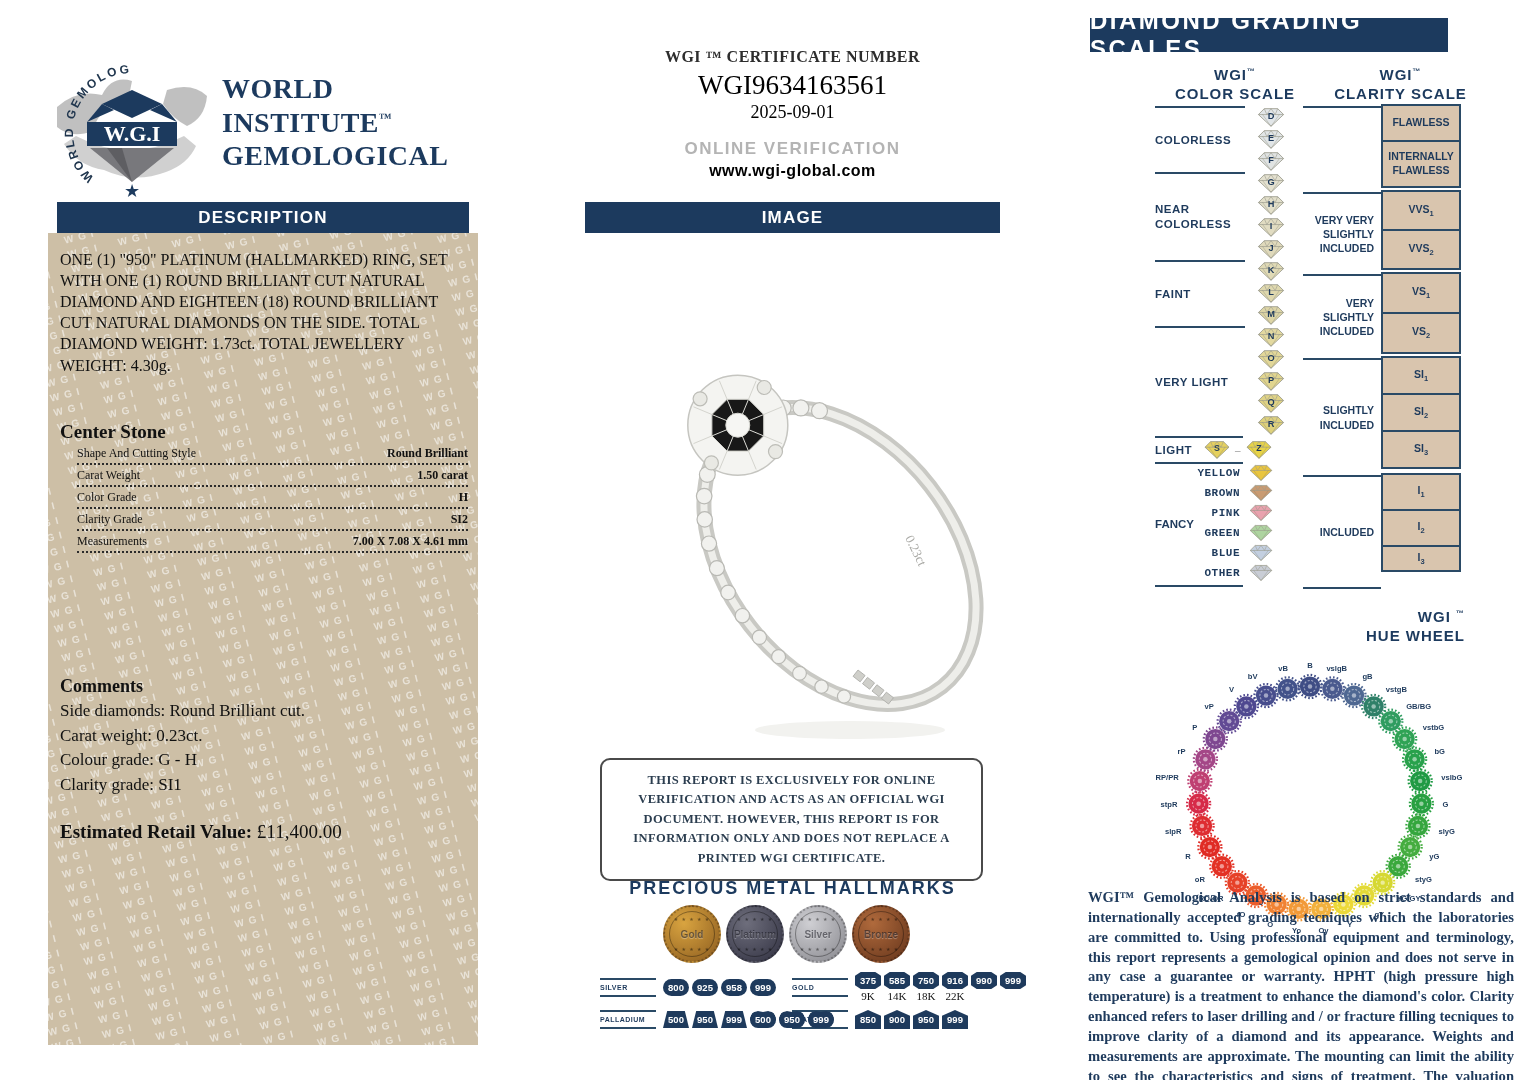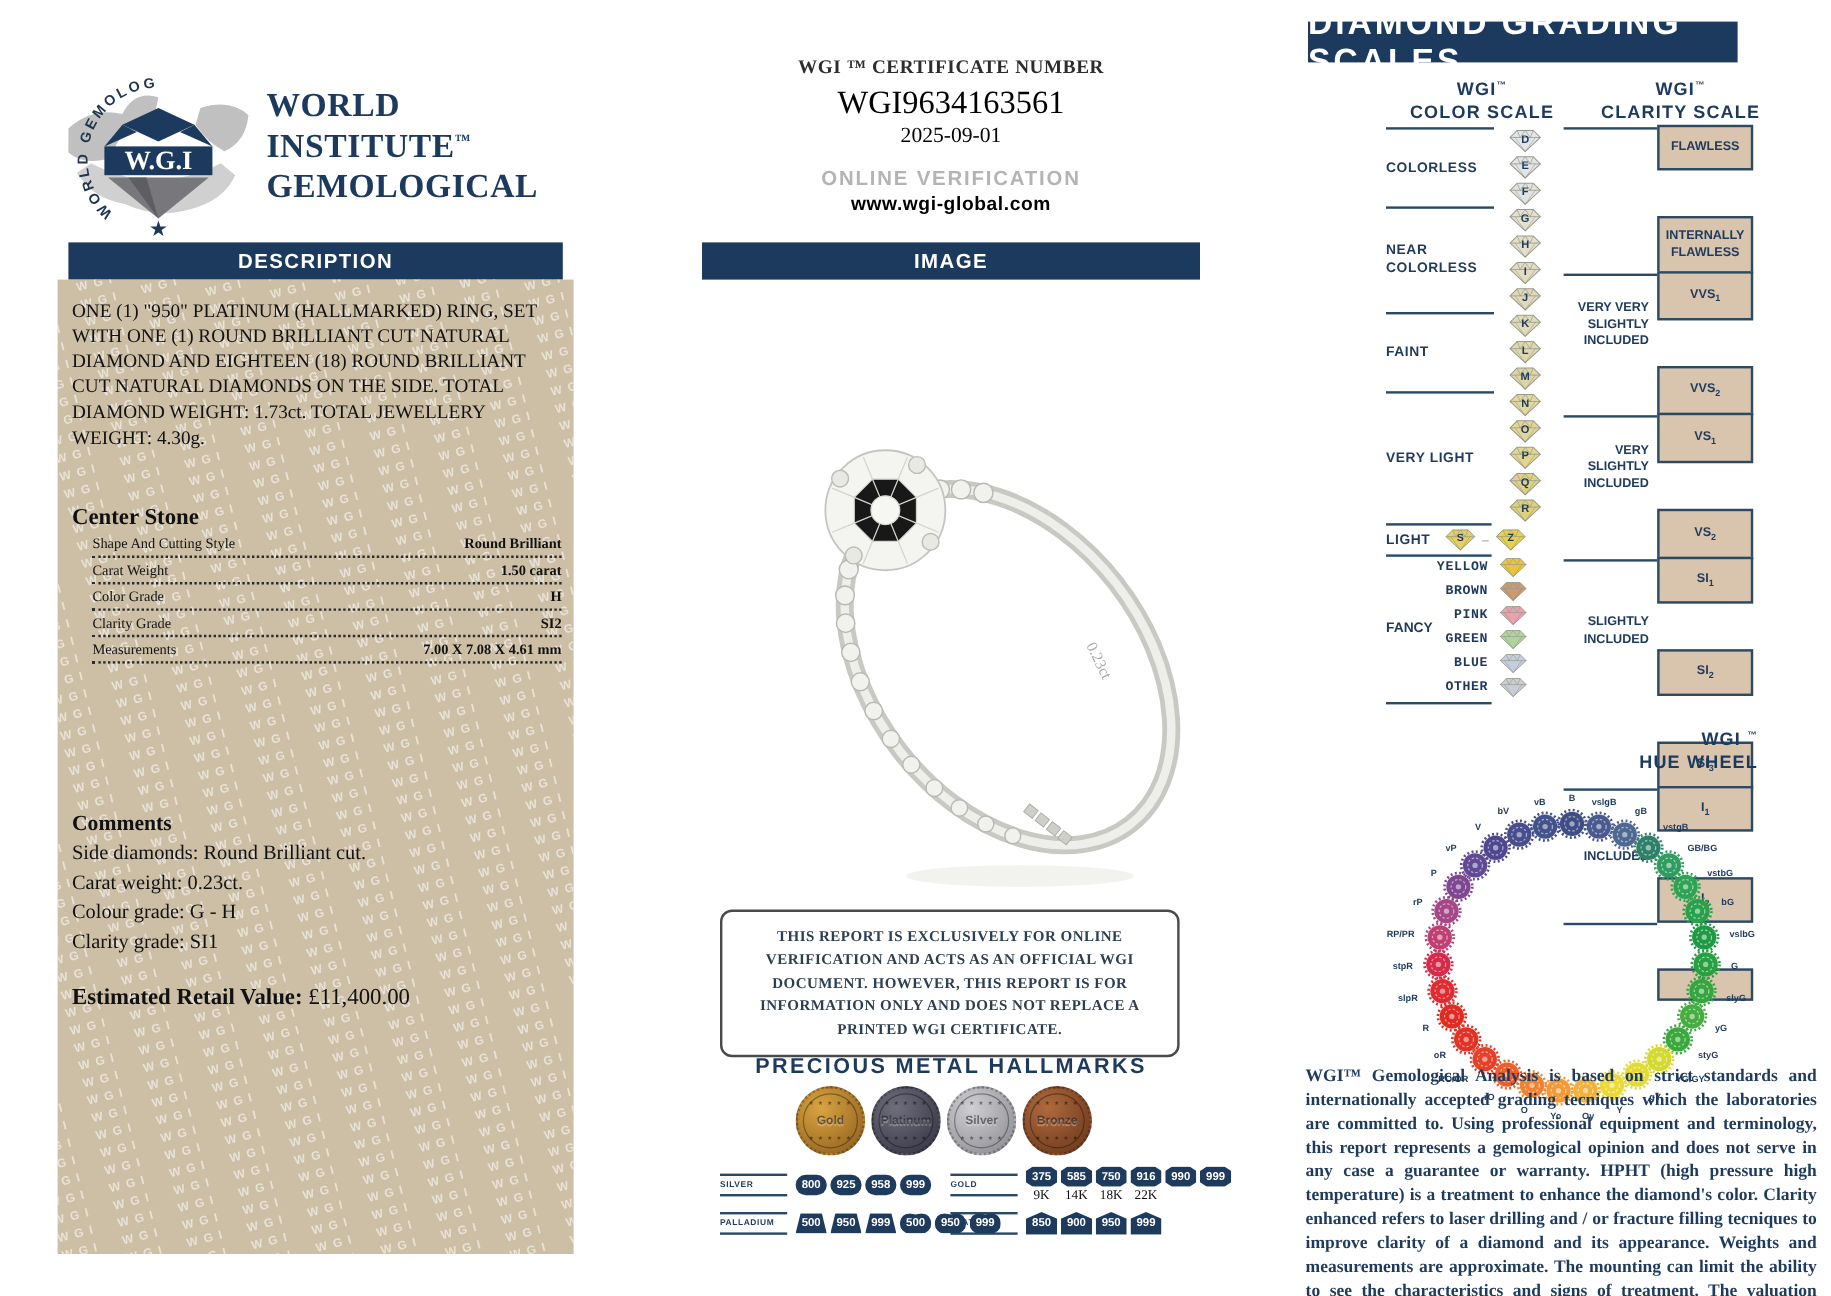--- a/index.html
+++ b/index.html
@@ -72,21 +72,21 @@
       width:26px;height:17px;flex:none;}
   .mk.oval{border-radius:9px;}
   .mk.trap{clip-path:polygon(16% 0,84% 0,100% 100%,0 100%);}
   .mk.tri{border-radius:8px;clip-path:polygon(0 35%,10% 8%,30% 0,50% 6%,70% 0,90% 8%,100% 35%,100% 70%,85% 100%,15% 100%,0 70%);}
   .mk.shield{clip-path:polygon(0 22%,22% 0,78% 0,100% 22%,100% 78%,78% 100%,22% 100%,0 78%);}
   .mk.house{clip-path:polygon(50% 0,100% 30%,100% 100%,0 100%,0 30%);height:19px;}
   .mk-col{display:flex;flex-direction:column;align-items:center;gap:1px;}
   .mk-k{font-family:"Liberation Serif",serif;font-weight:normal;font-size:11px;color:#111;}
 
   
-  .dgs-bar{left:1090px;top:18px;width:358px;height:34px;font-size:28px;letter-spacing:2.5px;}
+  .dgs-bar{left:1090px;top:18px;width:358px;height:34px;font-size:24px;letter-spacing:2.5px;}
   .scale-title{position:absolute;text-align:center;color:#1c3a5e;
                font-family:"Liberation Sans",sans-serif;font-weight:bold;font-size:15px;letter-spacing:1px;line-height:1.25;}
   .scale-title sup{font-size:8px;}
   .color-scale{left:1155px;top:106px;width:142px;}
   .cs-group{display:flex;}
   .cs-label{width:90px;flex:none;border-top:2px solid #2a4a66;display:flex;align-items:center;
             font-family:"Liberation Sans",sans-serif;font-weight:bold;font-size:11.5px;
             color:#1e3a5c;letter-spacing:0.5px;line-height:1.3;}
   .cs-gems{width:52px;display:flex;flex-direction:column;align-items:center;}
   .cs-gem-row{height:22px;display:flex;align-items:center;}
@@ -104,21 +104,21 @@
   .fancy-name{width:92px;text-align:right;padding-right:7px;box-sizing:border-box;
               font-family:Liberation Mono, monospace;font-weight:bold;font-size:11px;
               color:#1e3a5c;letter-spacing:0.5px;}
   .clarity-scale{left:1303px;top:106px;display:flex;flex-direction:column;}
   .cl-group{display:flex;}
   .cl-label{width:78px;flex:none;border-top:2px solid #2a4a66;display:flex;align-items:center;
             justify-content:flex-end;text-align:right;padding-right:7px;box-sizing:border-box;
             font-family:"Liberation Sans",sans-serif;font-weight:bold;font-size:10.5px;
             color:#1e3a5c;line-height:1.35;}
   .cl-group:last-child .cl-label{border-bottom:2px solid #2a4a66;}
-  .cl-boxes{width:80px;display:flex;flex-direction:column;gap:40px;}
+  .cl-boxes{width:80px;display:flex;flex-direction:column;}
   .cl-box{border:2px solid #2a4a66;margin-top:-2px;background:#d9c5ae;display:flex;
           align-items:center;justify-content:center;text-align:center;
           font-family:"Liberation Sans",sans-serif;font-weight:bold;font-size:10.5px;
           color:#1e3a5c;line-height:1.3;box-sizing:border-box;}
   .cl-box sub{font-size:7.5px;}
   .hue-title{left:1145px;top:608px;width:320px;text-align:right;}
   .hue-wheel{left:1145px;top:648px;}
   .hw-label{font-family:"Liberation Sans",sans-serif;font-weight:bold;font-size:7.5px;fill:#1e3a5c;}
   .footer-text{left:1088px;top:888px;width:426px;color:#1e3a5c;font-weight:bold;
                font-size:14.6px;line-height:1.36;text-align:justify;}

